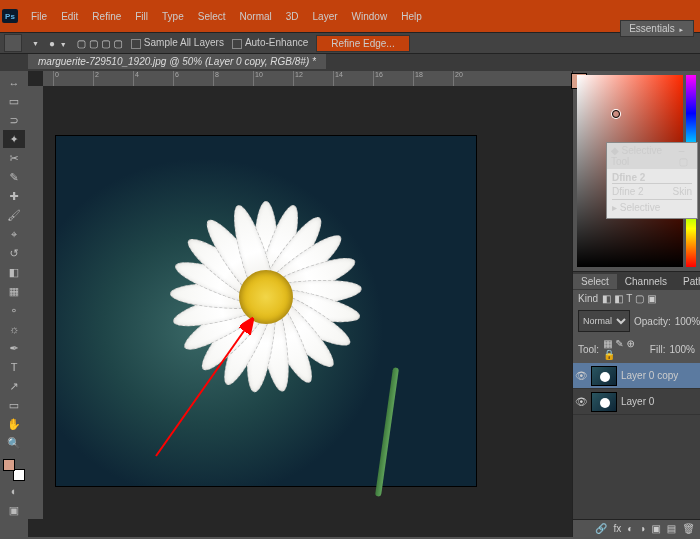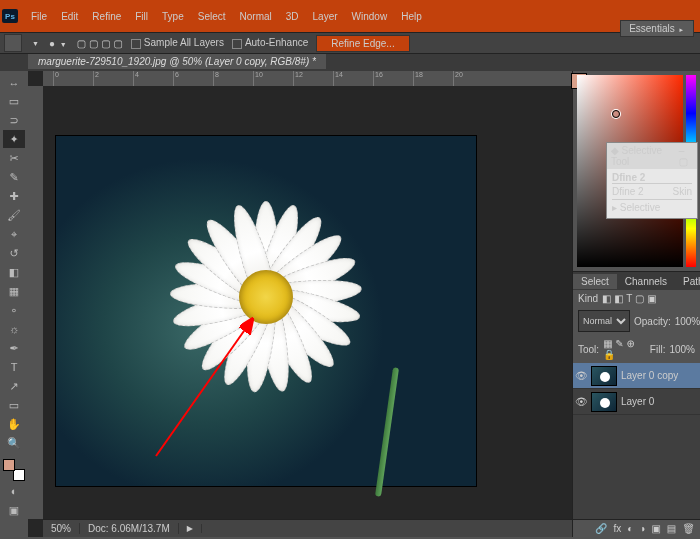--- a/index.html
+++ b/index.html
@@ -170,25 +170,20 @@
         <svg class="arrow" style="position:absolute;left:0;top:0" width="420" height="350">
           <defs>
               <marker id="ah" markerWidth="8" markerHeight="8" refX="6" refY="3" orient="auto">
                 <path d="M0,0 L7,3 L0,6 Z" fill="red"></path>
               </marker>
             </defs>
           <line x1="100" y1="320" x2="195" y2="185" stroke="red" stroke-width="2" marker-end="url(#ah)"></line>
         </svg>
       </div>
     </div>
-    <div class="statusbar">
-      <span>50%</span>
-      <span>Doc: 6.06M/13.7M</span>
-      <span class="arrow-icon">▶</span>
-    </div>
   </div>
 
 
   <div class="rightpanel">
     <div class="color-picker">
       <div class="cp-sw"></div>
       <div class="cp-main">
           <div class="cp-ring"></div>
         </div>
       <div class="cp-hue"></div>

